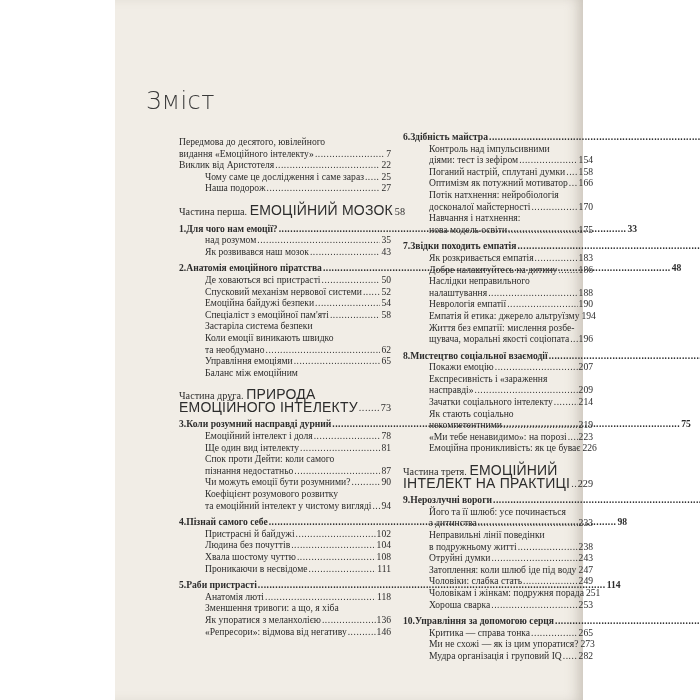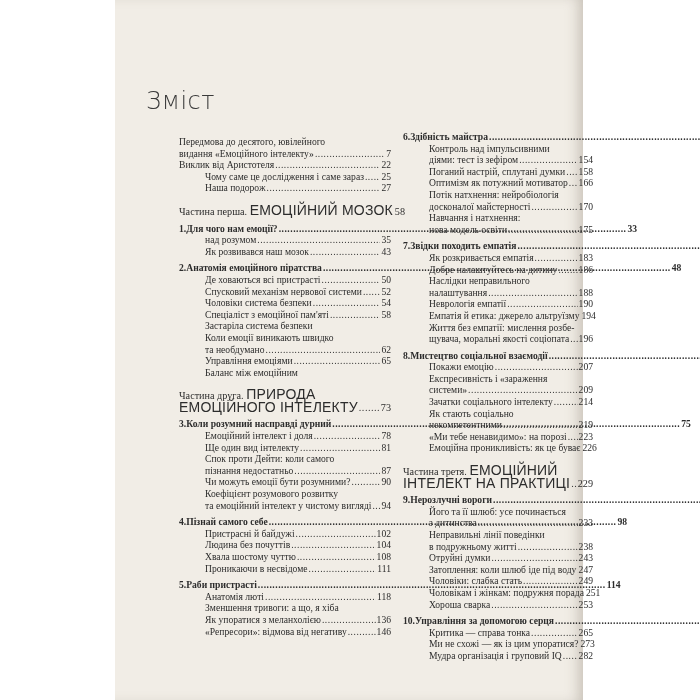--- a/index.html
+++ b/index.html
@@ -128,21 +128,21 @@
     </div>
     <div class="sub">
       <div class="entry">
         <span class="txt">Спусковий механізм нервової системи</span>
         <span class="dots"></span>
         <span class="pg">52</span>
       </div>
     </div>
     <div class="sub">
       <div class="entry">
-        <span class="txt">Чоловіки система безпеки</span>
+        <span class="txt">Емоційна байдужі безпеки</span>
         <span class="dots"></span>
         <span class="pg">54</span>
       </div>
     </div>
     <div class="sub">
       <div class="entry">
         <span class="txt">Спеціаліст з емоційної пам'яті</span>
         <span class="dots"></span>
         <span class="pg">58</span>
       </div>
@@ -409,21 +409,21 @@
     <div class="sub">
       <div class="entry">
         <span class="txt">Покажи емоцію</span>
         <span class="dots"></span>
         <span class="pg">207</span>
       </div>
     </div>
     <div class="sub">
       <div class="wrapline">Експресивність і «зараження</div>
       <div class="entry">
-        <span class="txt">системи»</span>
+        <span class="txt">насправді»</span>
         <span class="dots"></span>
         <span class="pg">209</span>
       </div>
     </div>
     <div class="sub">
       <div class="entry">
         <span class="txt">Зачатки соціального інтелекту</span>
         <span class="dots"></span>
         <span class="pg">214</span>
       </div>

